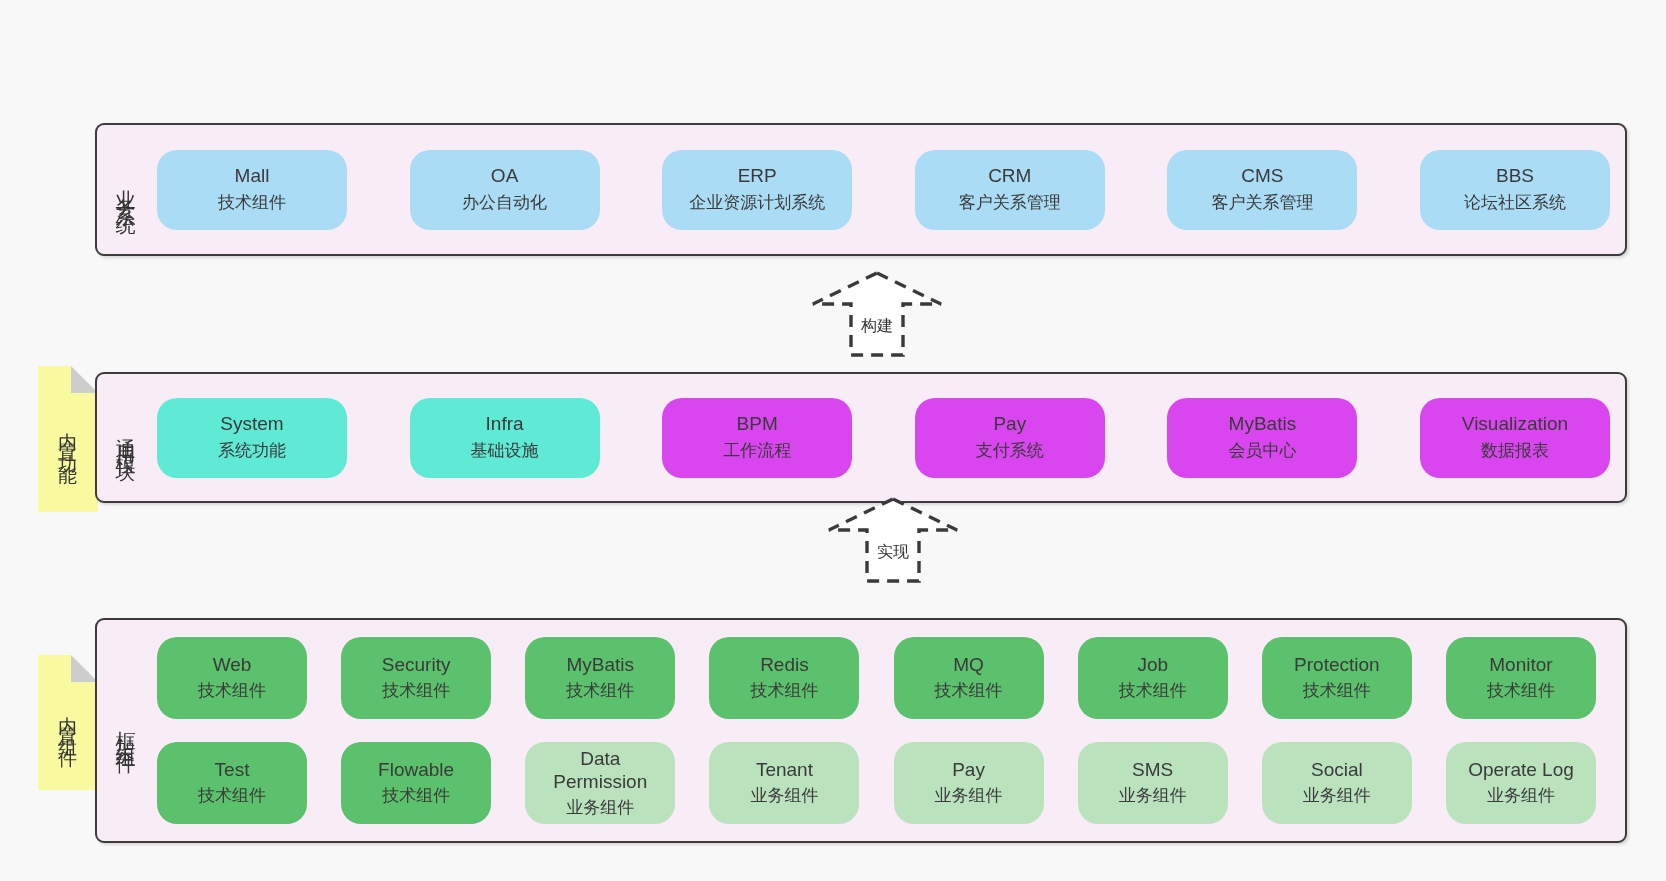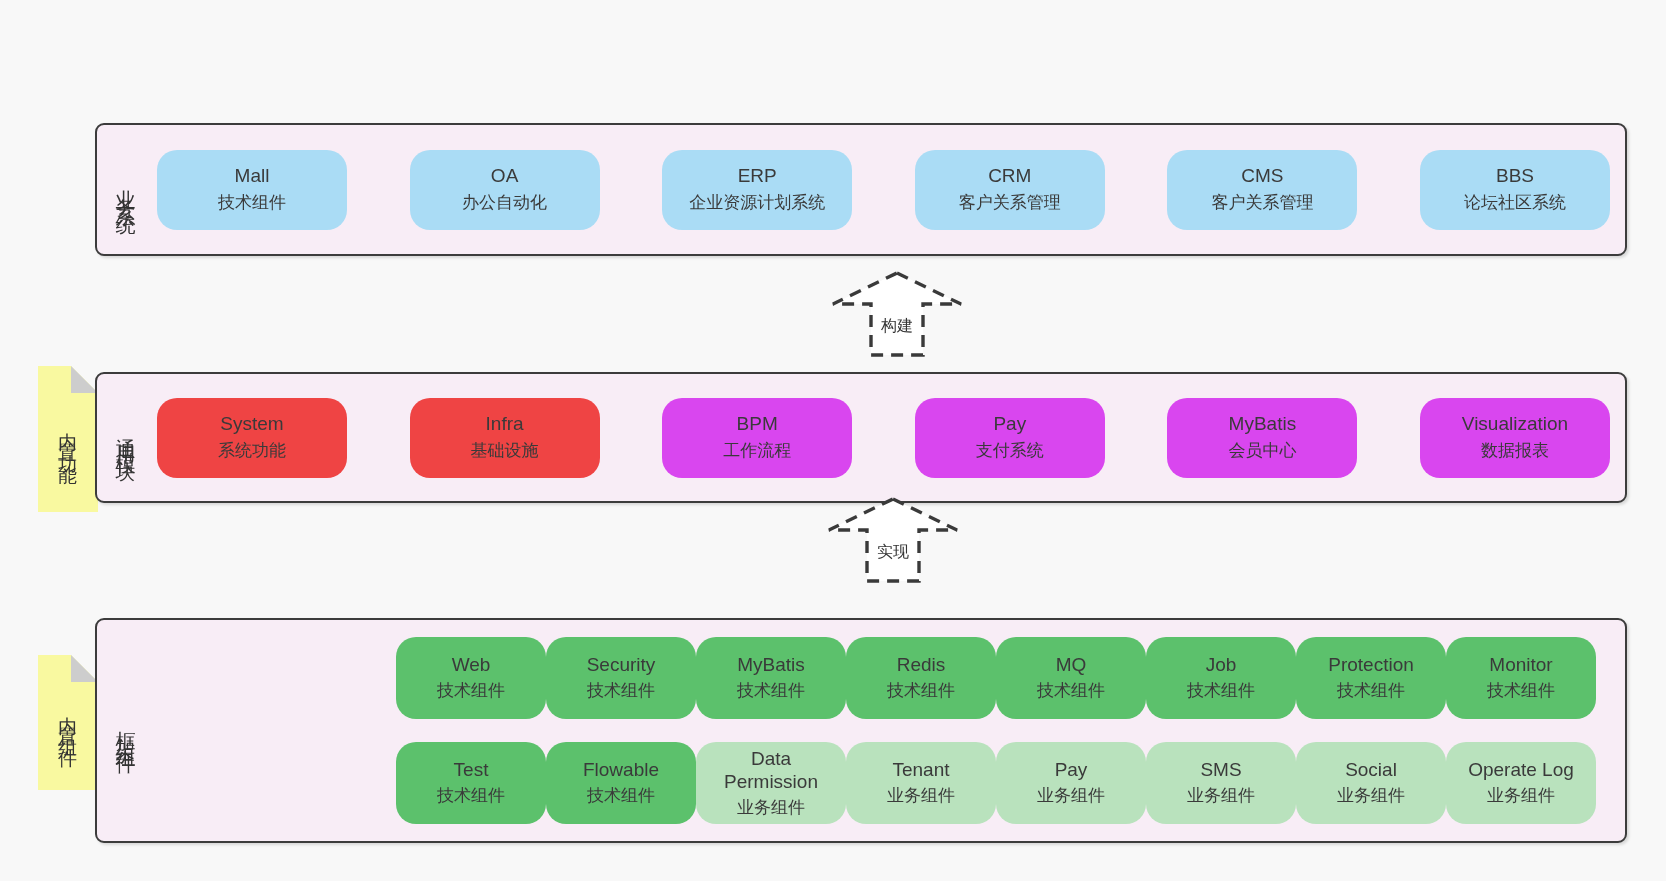--- a/index.html
+++ b/index.html
@@ -58,43 +58,43 @@
   .layer-label .vtext { letter-spacing:8px; }
 
   .box-row {
     flex:1; display:flex; justify-content:space-between; align-items:center;
     margin:0 15px 0 8px;
   }
   .box-grid {
     flex:1; display:flex; flex-direction:column; justify-content:center;
     gap:23px; margin:0 29px 0 8px;
   }
-  .box-grid .box-row8 { display:flex; justify-content:flex-end; }
+  .box-grid .box-row8 { display:flex; justify-content:space-between; }
 
   
   .box {
     border-radius:20px;
     display:flex; flex-direction:column; align-items:center; justify-content:center;
     gap:5px; text-align:center;
     box-sizing:border-box; padding:4px 6px;
   }
   .box .box-name { font-size:19px; line-height:1.2; }
   .box .box-desc { font-size:17px; line-height:1.2; }
   .box-wide { width:190px; height:80px; }
   .box-sm   { width:150px; height:82px; gap:4px; }
 
   .v-blue  { background:#aadcf5; }
-  .v-red   { background:#ef4444; }
+  .v-red   { background:#5eead4; }
   .v-pink  { background:#d946ef; }
   .v-gdark { background:#5cc16c; }
   .v-glight{ background:#b9e2bd; }
 
   
   .arrow { position:absolute; width:134px; height:88px; z-index:1; }
-  .arrow-build     { left:830px; top:270px; }
+  .arrow-build     { left:810px; top:270px; }
   .arrow-implement { left:826px; top:496px; }
   .arrow svg { position:absolute; inset:0; }
   .arrow-label {
     position:absolute; left:50%; top:46px; transform:translateX(-50%);
     background:#ffffff; padding:0 3px;
     font-size:16px; color:#333; white-space:nowrap;
   }
 </style>
 </head>
 <body>

